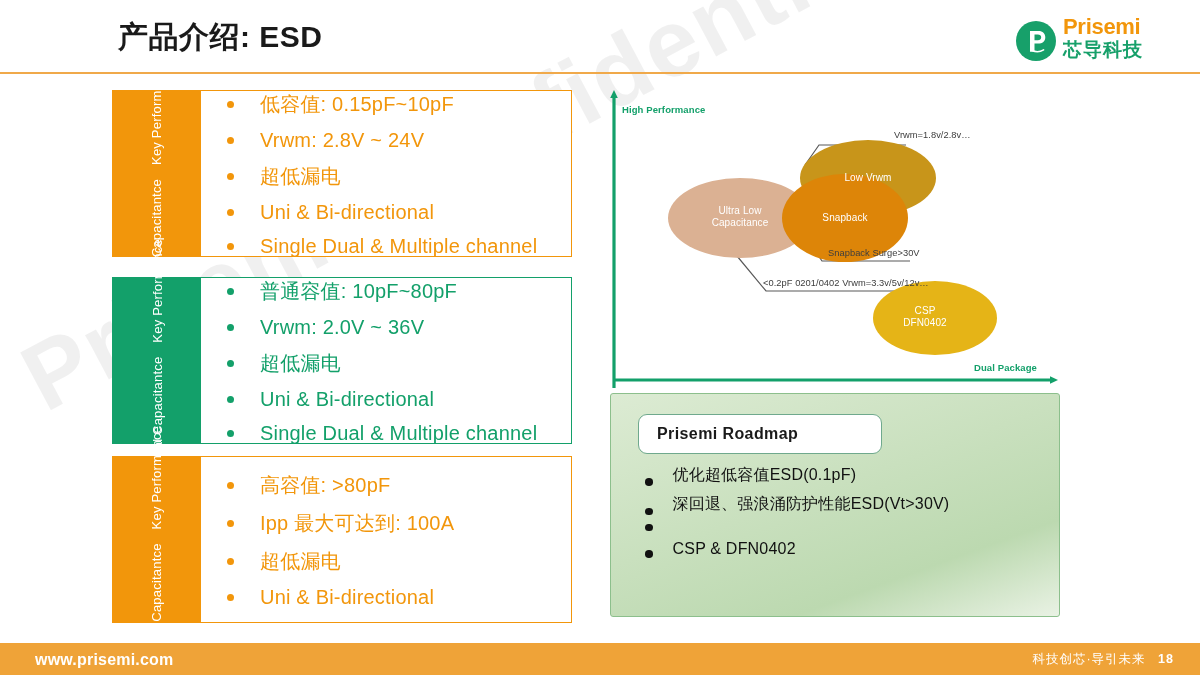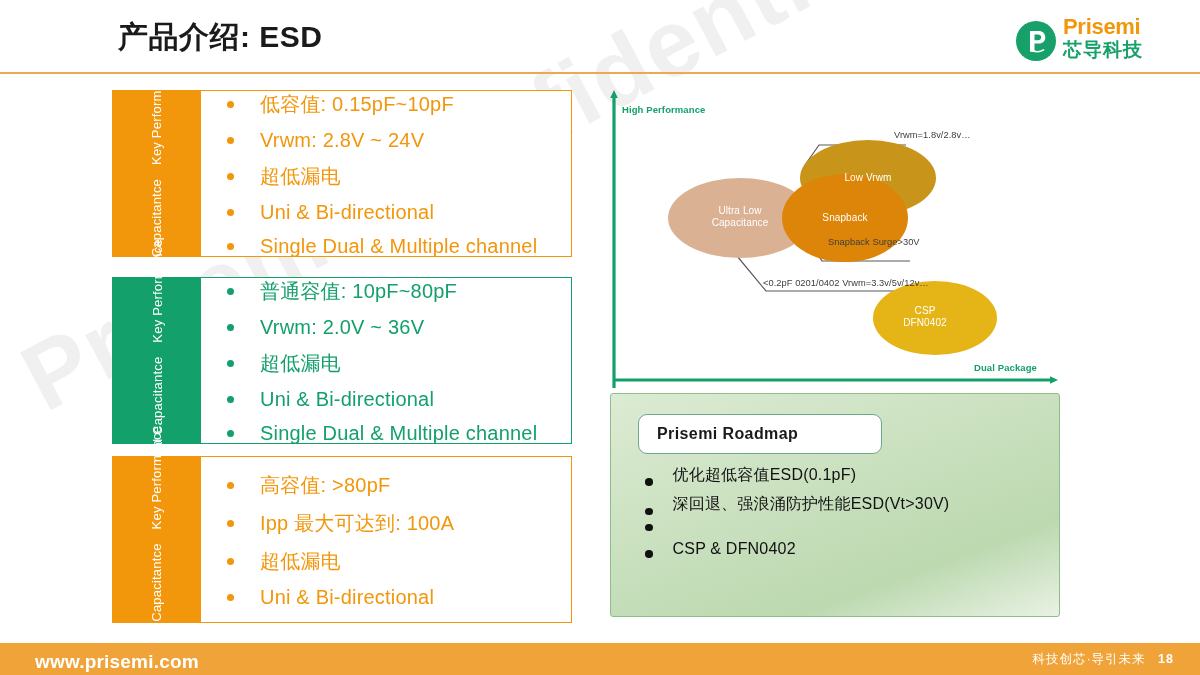--- a/index.html
+++ b/index.html
@@ -39,21 +39,21 @@
   #logo-en { font-size:22px; font-weight:700; color:#F2960B; letter-spacing:-0.3px; line-height:22px; }
   #logo-cn { font-size:19px; font-weight:700; color:#17A06A; letter-spacing:1px; line-height:21px; margin-top:1px; }
 
   
   #footer {
     position:absolute; left:0; bottom:0; width:1200px; height:32px;
     background:#EFA338; z-index:3;
   }
   #footer-url {
     position:absolute; left:35px; top:8px;
-    font-size:19px; font-weight:700; color:#fff; letter-spacing:0.2px;
+    font-size:16px; font-weight:700; color:#fff; letter-spacing:0.2px;
   }
   #footer-right {
     position:absolute; right:26px; top:8px;
     font-size:12.5px; color:#fff; letter-spacing:1px;
   }
   #footer-slogan { font-weight:400; }
   #footer-page { font-weight:700; margin-left:8px; font-size:12.5px; }
 
   
   .card {
@@ -274,21 +274,21 @@
   </div>
 
   <div class="ellipse-label" style="left:195px; top:124px; width:100px;">Snapback</div>
 
   <div class="ellipse-label" style="left:275px; top:217px; width:100px;">
     <div>CSP</div>
     <div>DFN0402</div>
   </div>
 
   <div class="annot" style="left:294px; top:42px;">Vrwm=1.8v/2.8v…</div>
-  <div class="annot" style="left:228px; top:149px;">Snapback Surge&gt;30V</div>
+  <div class="annot" style="left:228px; top:160px;">Snapback Surge&gt;30V</div>
   <div class="annot" style="left:163px; top:190px;">&lt;0.2pF 0201/0402 Vrwm=3.3v/5v/12v…</div>
 </div>
 
 <div id="roadmap">
   <div id="roadmap-pill">
     <span>Prisemi  Roadmap</span>
   </div>
   <div id="roadmap-list">
     <div class="rm-row">
       <span class="rm-dot"></span>

